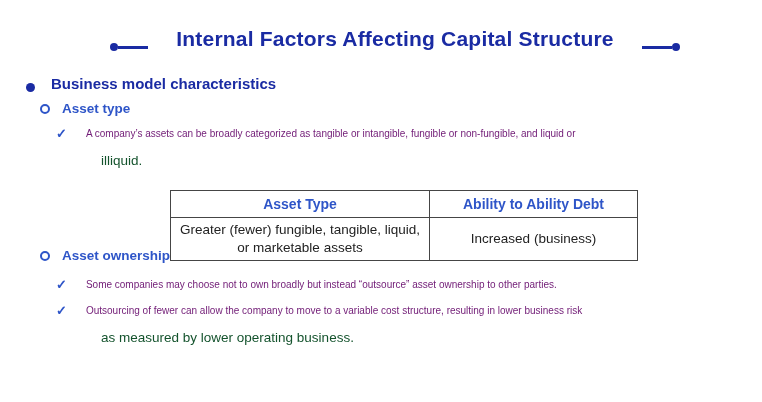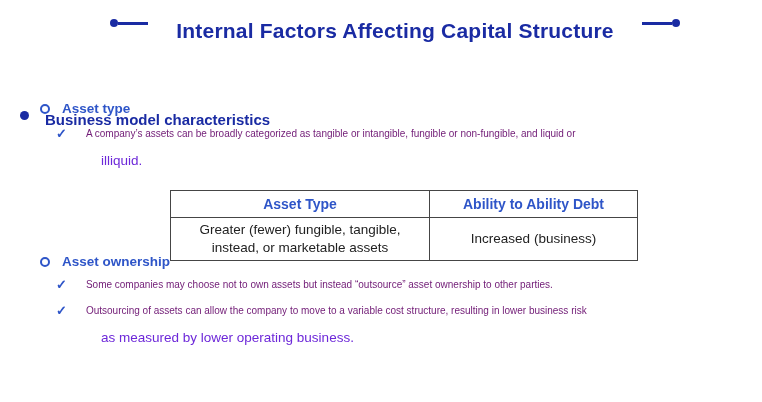--- a/index.html
+++ b/index.html
@@ -8,51 +8,51 @@
     overflow: hidden;
     position: relative;
     font-family: "Liberation Sans", sans-serif;
     -webkit-font-smoothing: antialiased;
   }
   .slide { position: absolute; inset: 0; background: #ffffff; }
 
   
   .title-row {
     position: absolute; top: 19px; left: 28px; right: 0;
-    display: flex; align-items: flex-start; justify-content: center; gap: 28px;
+    display: flex; align-items: flex-end; justify-content: center; gap: 28px;
     height: 32px;
   }
   .title-text {
     margin: 0;
     color: #1a2ba3;
     font-size: 21px; font-weight: 700;
     letter-spacing: 0.2px;
     white-space: nowrap;
   }
   .deco { display: flex; align-items: center; }
   .deco .dot { width: 8px; height: 8px; border-radius: 50%; background: #1a2ba3; }
   .deco .line { width: 30px; height: 3px; background: #1a2ba3; }
 
   
-  .l1-row { position: absolute; top: 75px; left: 20px; display: flex; align-items: flex-start; margin-top: 36px; }
+  .l1-row { position: absolute; top: 75px; left: 26px; display: flex; align-items: flex-end; }
   .l1-bullet { width: 9px; height: 9px; border-radius: 50%; background: #1a2ba3; margin-right: 16px; }
   .l1-label { color: #1a2ba3; font-size: 15px; font-weight: 700; white-space: nowrap; }
 
   
   .l2-row { position: absolute; left: 40px; display: flex; align-items: center; }
   .l2-bullet { width: 6px; height: 6px; border-radius: 50%; border: 2.5px solid #2e55c8; margin-right: 12px; flex: none; }
   .l2-label { color: #2e55c8; font-size: 13.5px; font-weight: 700; white-space: nowrap; }
   .l2-asset-type { top: 101px; }
-  .l2-asset-ownership { top: 254px; }
+  .l2-asset-ownership { top: 248px; }
 
   
   .check-line { position: absolute; left: 56px; display: flex; align-items: flex-start; }
   .check-mark { color: #2e55c8; font-size: 13px; font-weight: 700; margin-right: 19px; flex: none; line-height: 18px; }
   .check-text { color: #701a75; font-size: 10px; line-height: 18px; white-space: nowrap; }
-  .cont-line { position: absolute; left: 88px; color: #6d28d9; font-size: 13.5px; line-height: 18px; white-space: nowrap; padding-left: 13px; }
+  .cont-line { position: absolute; left: 88px; color: #14532d; font-size: 13.5px; line-height: 18px; white-space: nowrap; padding-left: 13px; }
 
   .p1 { top: 125px; }
   .p1-cont { top: 152px; }
   .p2 { top: 276px; }
   .p3 { top: 302px; }
   .p3-cont { top: 329px; }
 
   
   .tbl {
     position: absolute; top: 190px; left: 170px;
@@ -111,35 +111,35 @@
 
   <table class="tbl">
     <thead>
       <tr>
         <th class="col-asset-type">Asset Type</th>
         <th class="col-ability">Ability to Ability Debt</th>
       </tr>
     </thead>
     <tbody>
       <tr>
-        <td>Greater (fewer) fungible, tangible, instead, or marketable assets</td>
+        <td>Greater (fewer) fungible, tangible, liquid, or marketable assets</td>
         <td>Increased (business)</td>
       </tr>
     </tbody>
   </table>
 
   <div class="l2-row l2-asset-ownership">
     <span class="l2-bullet"></span>
     <span class="l2-label">Asset ownership</span>
   </div>
 
   <div class="check-line p2">
     <span class="check-mark">✓</span>
-    <span class="check-text">Some companies may choose not to own assets but instead “outsource” asset ownership to other parties.</span>
+    <span class="check-text">Some companies may choose not to own broadly but instead “outsource” asset ownership to other parties.</span>
   </div>
 
   <div class="check-line p3">
     <span class="check-mark">✓</span>
-    <span class="check-text">Outsourcing of assets can allow the company to move to a variable cost structure, resulting in lower business risk</span>
+    <span class="check-text">Outsourcing of fewer can allow the company to move to a variable cost structure, resulting in lower business risk</span>
   </div>
   <div class="cont-line p3-cont">as measured by lower operating business.</div>
 
 </div>
 
 </body></html>

